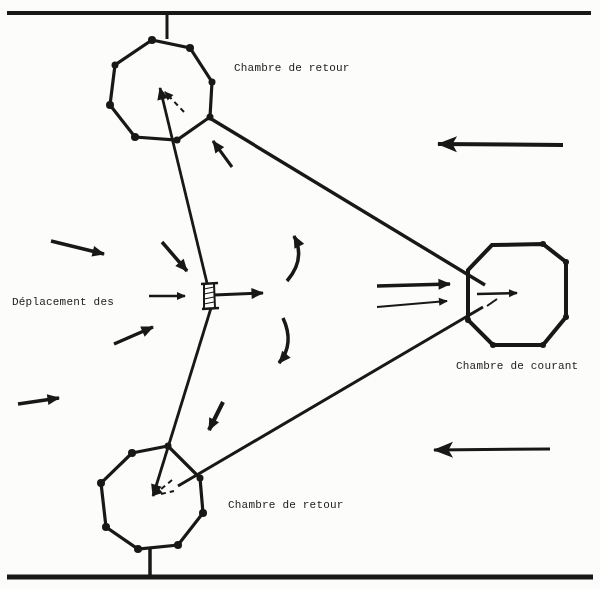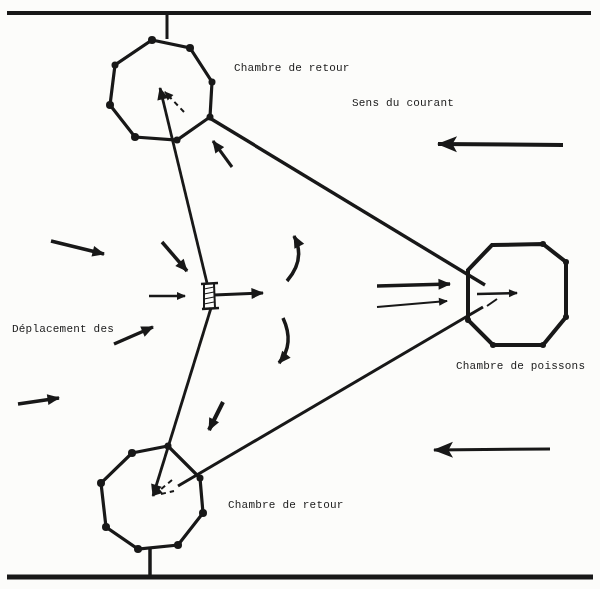--- a/index.html
+++ b/index.html
@@ -16,21 +16,21 @@
     font-size:11px;
     letter-spacing:0.2px;
     color:#1a1a1a;
     white-space:pre;
     line-height:15px;
   }
   .lbl-return-top{left:234px;top:61px;}
   .lbl-current{left:352px;top:96px;}
   .lbl-capture{left:456px;top:359px;}
   .lbl-return-bottom{left:228px;top:498px;}
-  .lbl-fish{left:10px;top:292px;width:106px;text-align:center;}
+  .lbl-fish{left:10px;top:265px;width:106px;text-align:center;}
 </style>
 </head>
 <body>
 
 <div class="page">
 
   <svg class="draw" width="600" height="589" viewBox="0 0 600 589">
     <defs>
       <marker id="mS" markerUnits="userSpaceOnUse" markerWidth="10" markerHeight="9" refX="8.5" refY="4.5" orient="auto">
         <path d="M0.5,0.5 L9.5,4.5 L0.5,8.5 Z" fill="#181818"></path>
@@ -137,23 +137,22 @@
 
     <g stroke="#181818" fill="none" stroke-dasharray="5,4">
       <path d="M184,112 L165,92" stroke-width="2" marker-end="url(#mS)"></path>
       <path d="M172,480 L154,495" stroke-width="2" marker-end="url(#mS)"></path>
       <path d="M161,494 L174,491" stroke-width="2"></path>
     </g>
   </svg>
 
   <div class="lbl lbl-return-top">Chambre de retour</div>
 
-  <div class="lbl lbl-current">Sens du courant</div>
 
-  <div class="lbl lbl-capture">Chambre de poissons</div>
+  <div class="lbl lbl-capture">Chambre de courant</div>
 
   <div class="lbl lbl-return-bottom">Chambre de retour</div>
 
   <div class="lbl lbl-fish">
     <div>Déplacement des</div>
   </div>
 
 </div>
 
 </body></html>

